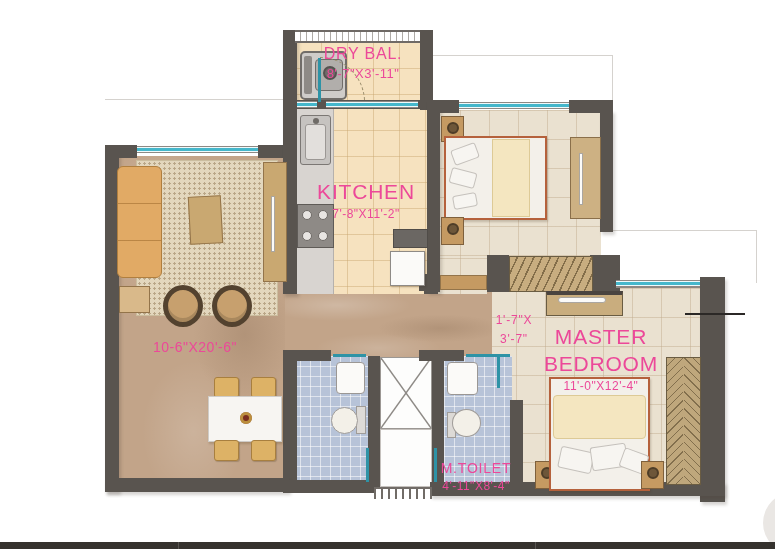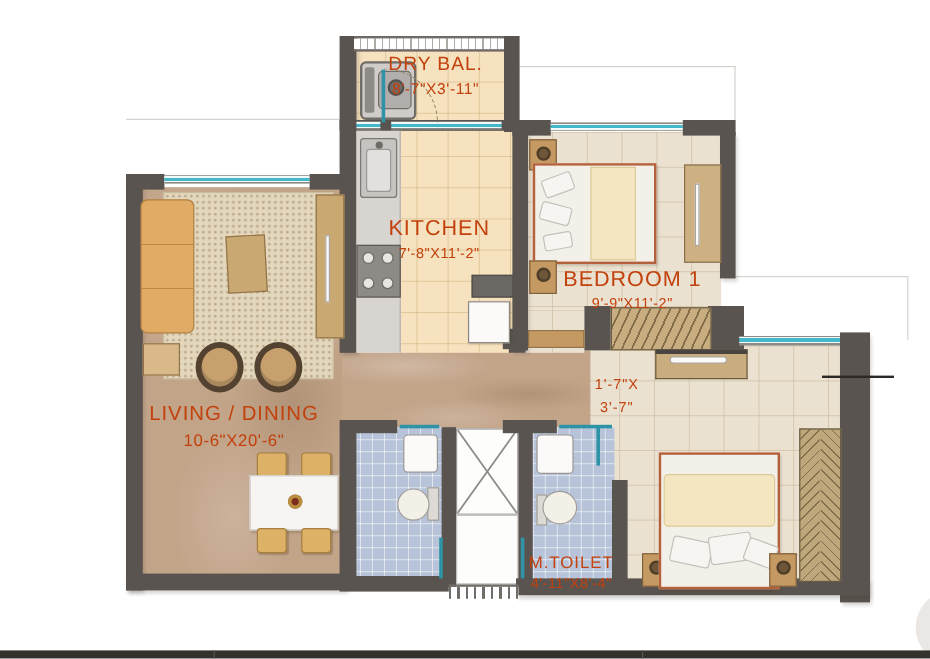--- a/index.html
+++ b/index.html
@@ -34,22 +34,22 @@
   .bed{position:absolute;background:#f3f0ea;border:2px solid #b5613c;box-shadow:1px 2px 2px rgba(80,60,40,.25)}
   .blanket{position:absolute;background:#f4e6c0;border:1px solid #ddca96}
   .pillow{position:absolute;background:#f7f5f1;border:1px solid #c5c1bc;border-radius:3px}
   .ns{position:absolute;background:#c59a62;border:1px solid #7e603c}
   .knob{width:12px;height:12px;border-radius:50%;background:#6d5639;border:2px solid #4e3d28;margin:5px auto 0}
   .chair-round{position:absolute;width:40px;height:42px;border-radius:50%;background:#c7a06e;border:5px solid #53422f;box-shadow:inset 0 -4px 0 rgba(0,0,0,.15)}
   .dchair{position:absolute;background:#ddb266;border:1px solid #a87f3f;border-radius:3px;box-shadow:1px 1px 1px rgba(90,70,40,.3)}
   .white-fix{position:absolute;background:#fbfaf8;border:1px solid #9b9794;border-radius:4px}
   .wc-bowl{position:absolute;background:#f3f0e8;border:1px solid #a09c98;border-radius:50%}
   .wc-tank{position:absolute;background:#dddad6;border:1px solid #a09c98}
-  .lbl{position:absolute;transform:translateX(-50%);text-align:center;color:#c2410c;white-space:nowrap;line-height:1.15;letter-spacing:.8px}
-  .lname{font-size:18px}
+  .lbl{position:absolute;transform:translateX(-50%);text-align:center;color:#ec4899;white-space:nowrap;line-height:1.15;letter-spacing:.8px}
+  .lname{font-size:21px}
   .ldim{font-size:12px;margin-top:4px;letter-spacing:.5px}
   .arc{position:absolute;width:90px;height:90px;border:1.5px dashed #9b8e6d;border-radius:50%;clip-path:inset(0 0 50% 50%)}
   .bottom-bar{position:absolute;left:0;top:542px;width:775px;height:7px;background:#35322e}
   .bar-div{position:absolute;top:0;width:1px;height:7px;background:#575450}
   .fab{position:absolute;left:763px;top:492px;width:62px;height:62px;border-radius:50%;background:#eae7e4}
 </style>
 </head>
 <body>
 
 <div class="canvas">
@@ -202,31 +202,31 @@
   <div class="abs" style="left:685px;top:313px;width:60px;height:2px;background:#2b2826"></div>
 
   <div class="lbl" style="left:363px;top:45px">
     <div class="lname" style="font-size:16px">DRY BAL.</div>
     <div class="ldim" style="font-size:13px">8'-7"X3'-11"</div>
   </div>
   <div class="lbl" style="left:366px;top:180px">
     <div class="lname">KITCHEN</div>
     <div class="ldim">7'-8"X11'-2"</div>
   </div>
-  <div class="lbl" style="left:527px;top:222px">
-    <div class="lname">BEDROOM 1</div>
-    <div class="ldim">9'-9"X11'-2"</div>
-  </div>
   <div class="lbl" style="left:195px;top:335px">
-    <div class="lname" style="font-size:17px">LIVING / DINING</div>
     <div class="ldim" style="font-size:14px">10-6"X20'-6"</div>
   </div>
   <div class="lbl" style="left:514px;top:314px">
     <div class="lname" style="font-size:12px">1'-7"X</div>
     <div class="lname" style="font-size:12px;margin-top:5px">3'-7"</div>
+  </div>
+  <div class="lbl" style="left:601px;top:325px">
+    <div class="lname">MASTER</div>
+    <div class="lname" style="margin-top:3px">BEDROOM</div>
+    <div class="ldim">11'-0"X12'-4"</div>
   </div>
   <div class="lbl" style="left:476px;top:460px">
     <div class="lname" style="font-size:14px">M.TOILET</div>
     <div class="ldim">4'-11"X8'-4"</div>
   </div>
 
   <div class="fab"></div>
   <div class="bottom-bar">
     <div class="bar-div" style="left:178px"></div>
     <div class="bar-div" style="left:535px"></div>

